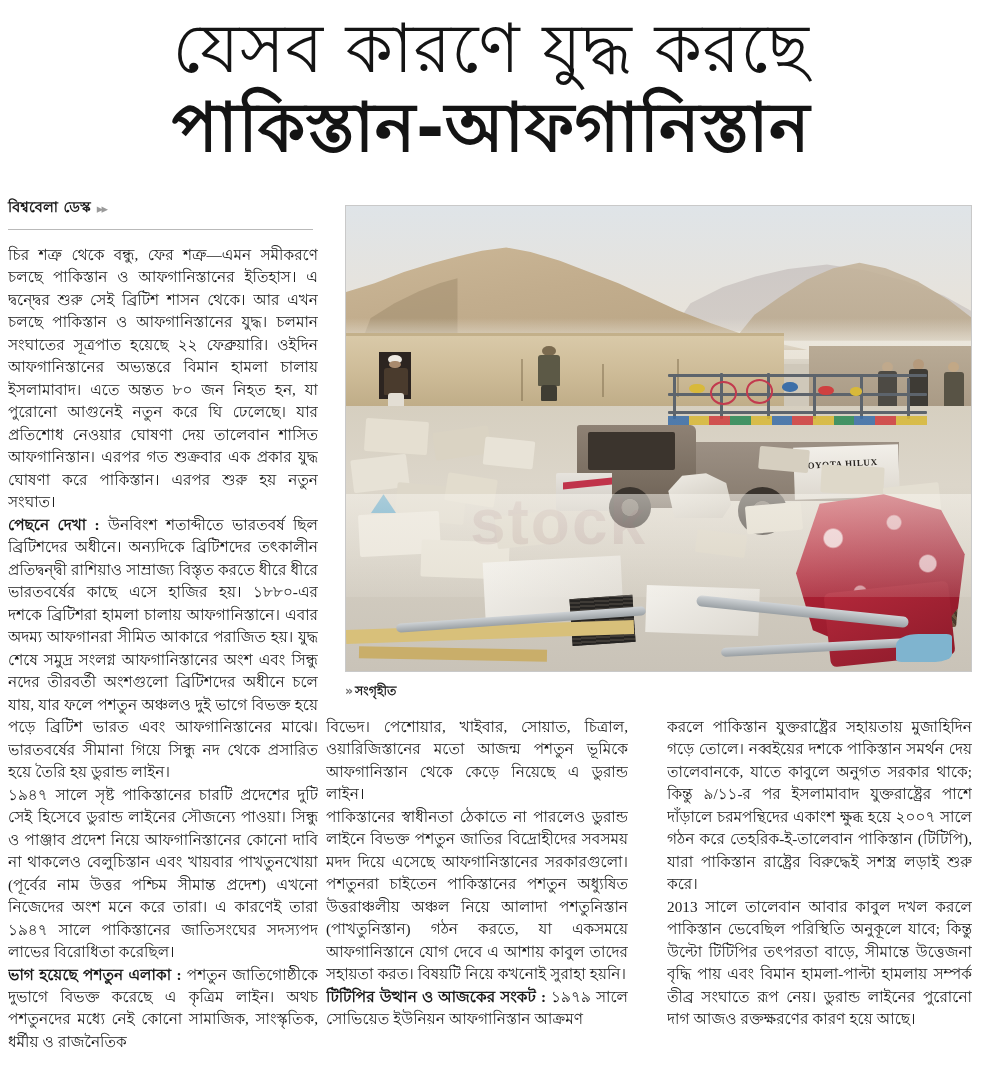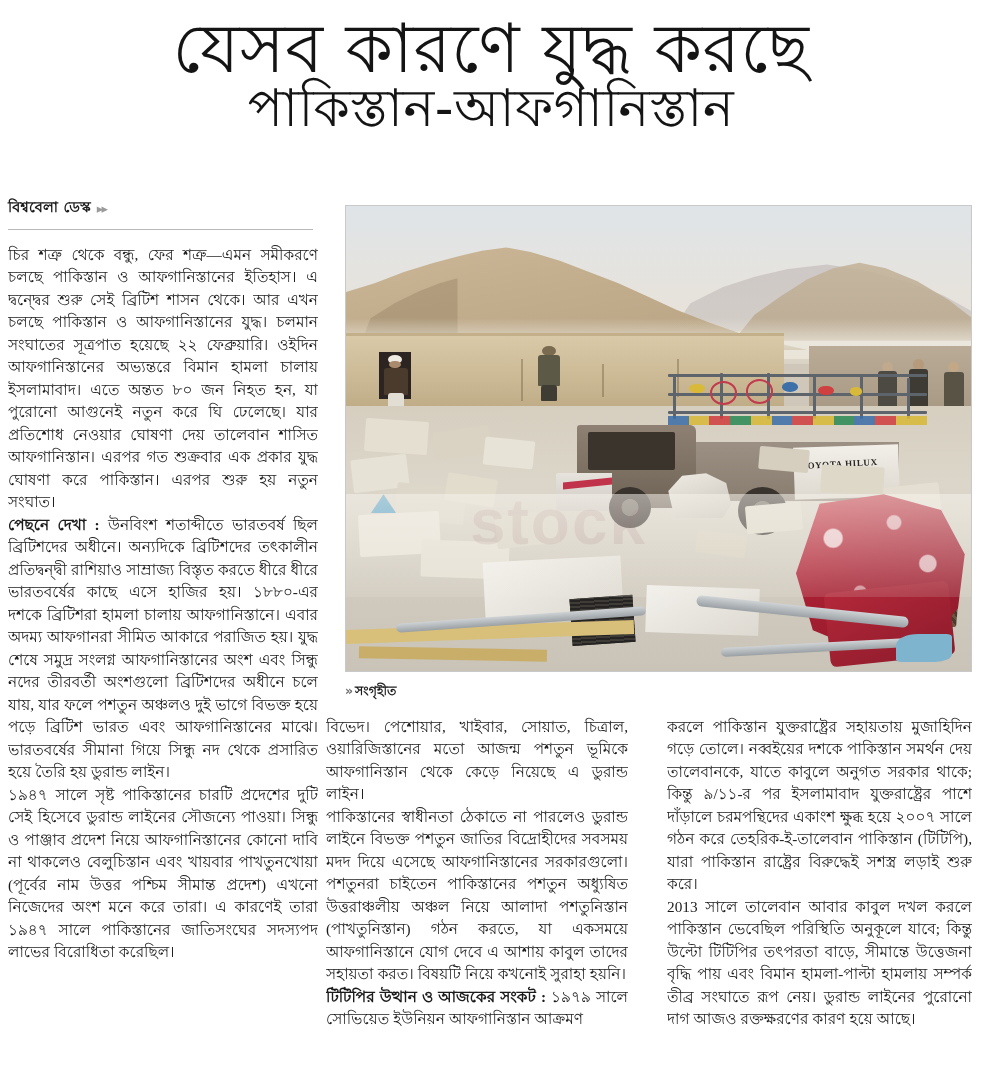--- a/index.html
+++ b/index.html
@@ -17,21 +17,21 @@
     position:absolute;left:0;top:8px;width:982px;
     text-align:center;
     font-family:"DejaVu Sans","Liberation Sans",sans-serif;
     font-weight:400;
     color:#141414;
     line-height:0.98;
     letter-spacing:.5px;
   }
   .headline .hl-line{display:block;font-size:59px;}
   .headline .hl-line.l1{font-size:68px;margin-top:8px;}
-  .headline .hl-line.l2{font-size:52px;margin-top:0;}
+  .headline .hl-line.l2{font-size:68px;margin-top:12px;font-weight:bold;}
 
   
   .byline-wrap{
     position:absolute;left:8px;top:196px;width:312px;text-align:center;
   }
   .byline{
     font-family:"DejaVu Sans","Liberation Sans",sans-serif;
     font-weight:700;font-size:14.5px;color:#1a1a1a;
     letter-spacing:.2px;
     display:flex;align-items:center;gap:6px;
@@ -317,20 +317,21 @@
   <div class="caption-row">
     <div class="caption-credit">
       <span class="cc">»</span><span>সংগৃহীত</span>
     </div>
   </div>
 
   <div class="col" id="col1">
     <p class="lead">চির শত্রু থেকে বন্ধু, ফের শত্রু—এমন সমীকরণে চলছে পাকিস্তান ও আফগানিস্তানের ইতিহাস। এ দ্বন্দ্বের শুরু সেই ব্রিটিশ শাসন থেকে। আর এখন চলছে পাকিস্তান ও আফগানিস্তানের যুদ্ধ। চলমান সংঘাতের সূত্রপাত হয়েছে ২২ ফেব্রুয়ারি। ওইদিন আফগানিস্তানের অভ্যন্তরে বিমান হামলা চালায় ইসলামাবাদ। এতে অন্তত ৮০ জন নিহত হন, যা পুরোনো আগুনেই নতুন করে ঘি ঢেলেছে। যার প্রতিশোধ নেওয়ার ঘোষণা দেয় তালেবান শাসিত আফগানিস্তান। এরপর গত শুক্রবার এক প্রকার যুদ্ধ ঘোষণা করে পাকিস্তান। এরপর শুরু হয় নতুন সংঘাত।</p>
     <p><span class="sub">পেছনে দেখা :</span> <span>উনবিংশ শতাব্দীতে ভারতবর্ষ ছিল ব্রিটিশদের অধীনে। অন্যদিকে ব্রিটিশদের তৎকালীন প্রতিদ্বন্দ্বী রাশিয়াও সাম্রাজ্য বিস্তৃত করতে ধীরে ধীরে ভারতবর্ষের কাছে এসে হাজির হয়। ১৮৮০-এর দশকে ব্রিটিশরা হামলা চালায় আফগানিস্তানে। এবার অদম্য আফগানরা সীমিত আকারে পরাজিত হয়। যুদ্ধ শেষে সমুদ্র সংলগ্ন আফগানিস্তানের অংশ এবং সিন্ধু নদের তীরবর্তী অংশগুলো ব্রিটিশদের অধীনে চলে যায়, যার ফলে পশতুন অঞ্চলও দুই ভাগে বিভক্ত হয়ে পড়ে ব্রিটিশ ভারত এবং আফগানিস্তানের মাঝে। ভারতবর্ষের সীমানা গিয়ে সিন্ধু নদ থেকে প্রসারিত হয়ে তৈরি হয় ডুরান্ড লাইন।</span></p>
     <p>১৯৪৭ সালে সৃষ্ট পাকিস্তানের চারটি প্রদেশের দুটি সেই হিসেবে ডুরান্ড লাইনের সৌজন্যে পাওয়া। সিন্ধু ও পাঞ্জাব প্রদেশ নিয়ে আফগানিস্তানের কোনো দাবি না থাকলেও বেলুচিস্তান এবং খায়বার পাখতুনখোয়া (পূর্বের নাম উত্তর পশ্চিম সীমান্ত প্রদেশ) এখনো নিজেদের অংশ মনে করে তারা। এ কারণেই তারা ১৯৪৭ সালে পাকিস্তানের জাতিসংঘের সদস্যপদ লাভের বিরোধিতা করেছিল।</p>
+    <p><span class="sub">ভাগ হয়েছে পশতুন এলাকা :</span> <span>পশতুন জাতিগোষ্ঠীকে দুভাগে বিভক্ত করেছে এ কৃত্রিম লাইন। অথচ পশতুনদের মধ্যে নেই কোনো সামাজিক, সাংস্কৃতিক, ধর্মীয় ও রাজনৈতিক</span></p>
   </div>
 
   <div class="col" id="col2">
     <p>বিভেদ। পেশোয়ার, খাইবার, সোয়াত, চিত্রাল, ওয়ারিজিস্তানের মতো আজন্ম পশতুন ভূমিকে আফগানিস্তান থেকে কেড়ে নিয়েছে এ ডুরান্ড লাইন।</p>
     <p>পাকিস্তানের স্বাধীনতা ঠেকাতে না পারলেও ডুরান্ড লাইনে বিভক্ত পশতুন জাতির বিদ্রোহীদের সবসময় মদদ দিয়ে এসেছে আফগানিস্তানের সরকারগুলো। পশতুনরা চাইতেন পাকিস্তানের পশতুন অধ্যুষিত উত্তরাঞ্চলীয় অঞ্চল নিয়ে আলাদা পশতুনিস্তান (পাখতুনিস্তান) গঠন করতে, যা একসময়ে আফগানিস্তানে যোগ দেবে এ আশায় কাবুল তাদের সহায়তা করত। বিষয়টি নিয়ে কখনোই সুরাহা হয়নি।</p>
     <p><span class="sub">টিটিপির উত্থান ও আজকের সংকট :</span> <span>১৯৭৯ সালে সোভিয়েত ইউনিয়ন আফগানিস্তান আক্রমণ</span></p>
   </div>
 
   <div class="col" id="col3">
     <p>করলে পাকিস্তান যুক্তরাষ্ট্রের সহায়তায় মুজাহিদিন গড়ে তোলে। নব্বইয়ের দশকে পাকিস্তান সমর্থন দেয় তালেবানকে, যাতে কাবুলে অনুগত সরকার থাকে; কিন্তু ৯/১১-র পর ইসলামাবাদ যুক্তরাষ্ট্রের পাশে দাঁড়ালে চরমপন্থিদের একাংশ ক্ষুব্ধ হয়ে ২০০৭ সালে গঠন করে তেহরিক-ই-তালেবান পাকিস্তান (টিটিপি), যারা পাকিস্তান রাষ্ট্রের বিরুদ্ধেই সশস্ত্র লড়াই শুরু করে।</p>

